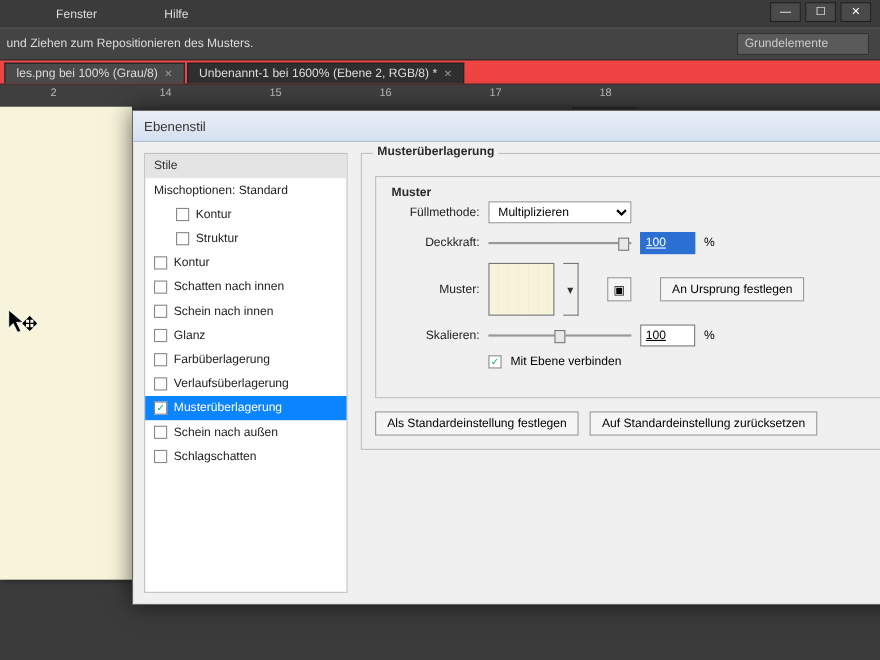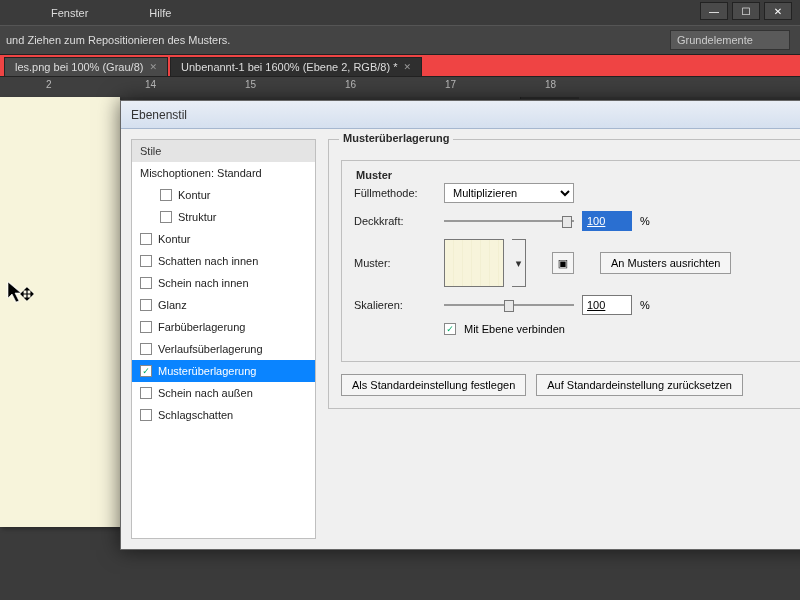--- a/index.html
+++ b/index.html
@@ -41,21 +41,21 @@
   .leftcol .row.indent { padding-left:28px; }
   .leftcol .row.sel { background:#0a84ff; color:#fff; }
   .cb { width:12px;height:12px;border:1px solid #888;background:#fff;display:inline-flex;align-items:center;justify-content:center;font-size:9px;color:#0a6;}
   
   .midcol { flex:1; padding:10px 12px; }
   .fieldset { border:1px solid #bfbfbf; position:relative; padding:16px 12px 12px; }
   .fieldset > .legend { position:absolute; top:-8px; left:10px; background:#f0f0f0; padding:0 4px; font-weight:bold; color:#2a2a2a;}
   .inner { border:1px solid #bfbfbf; position:relative; padding:14px 12px 18px; margin-top:4px;}
   .inner > .legend { position:absolute; top:-8px; left:10px; background:#f0f0f0; padding:0 4px; font-weight:bold; color:#2a2a2a;margin-top:16px;}
   .frow { display:flex; align-items:center; margin:8px 0; gap:8px;}
-  .frow .lbl { width:82px; text-align:left; color:#222;}
+  .frow .lbl { width:82px; text-align:right; color:#222;}
   select.combo { height:20px; border:1px solid #999; background:#fff; padding:0 4px;}
   .slider { width:130px; height:14px; position:relative; }
   .slider .track { position:absolute; top:6px; left:0; right:0; height:2px; background:#999;}
   .slider .thumb { position:absolute; top:2px; width:10px; height:12px; background:#e8e8e8; border:1px solid #777;}
   input.num { width:50px; height:20px; border:1px solid #777; padding:0 4px; text-align:left;text-decoration:underline;}
   input.num.sel { background:#2a6fd1; color:#fff; border-color:#2a6fd1;}
   .swatch { width:60px;height:48px;border:1px solid #777;background:repeating-linear-gradient(90deg,#f7f4db,#f7f4db 8px,#f2efd2 8px,#f2efd2 9px); margin-right:0;}
   .swdrop { width:14px;height:48px;border:1px solid #777;border-left:none;display:flex;align-items:center;justify-content:center;color:#333;}
   .smbtn { width:22px; height:22px; border:1px solid #999; background:#f5f5f5;display:flex;align-items:center;justify-content:center;}
   .btn { height:22px; border:1px solid #999; background:#f5f5f5; padding:0 10px; display:inline-flex; align-items:center;}
@@ -194,21 +194,21 @@
             <span>%</span>
           </div>
 
           <div class="frow" style="align-items:center">
             <div class="lbl">Muster:</div>
             <div class="swatch"></div>
             <div class="swdrop">▾</div>
             <div style="width:10px"></div>
             <div class="smbtn">▣</div>
             <div style="width:10px"></div>
-            <div class="btn">An Musters ausrichten</div>
+            <div class="btn">An Ursprung festlegen</div>
           </div>
 
           <div class="frow">
             <div class="lbl">Skalieren:</div>
             <div class="slider">
               <div class="track"></div>
                 <div class="thumb" style="left:60px"></div>
             </div>
             <input class="num" value="100" style="">
             <span>%</span>

